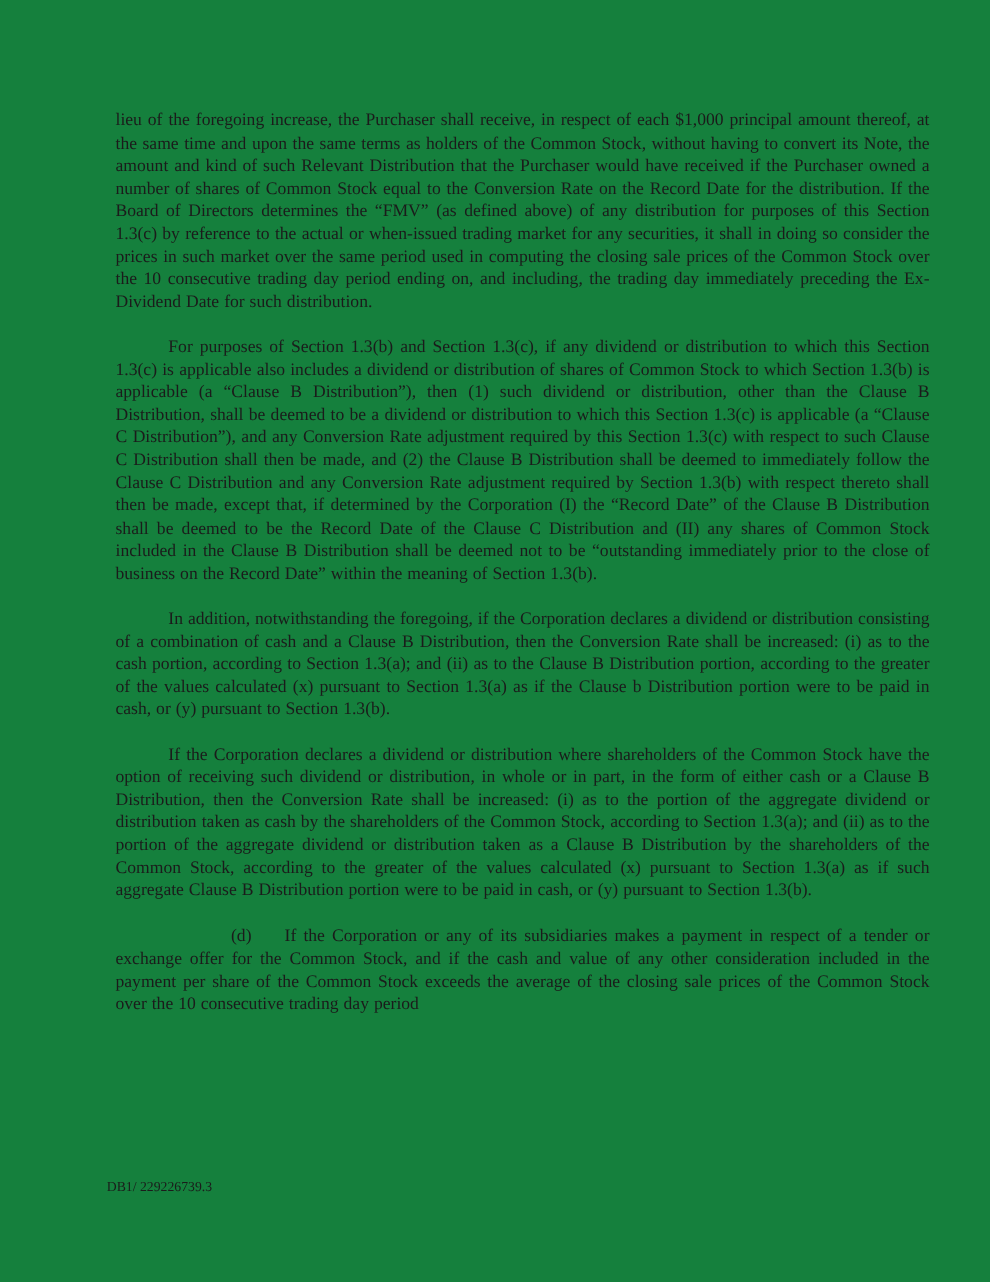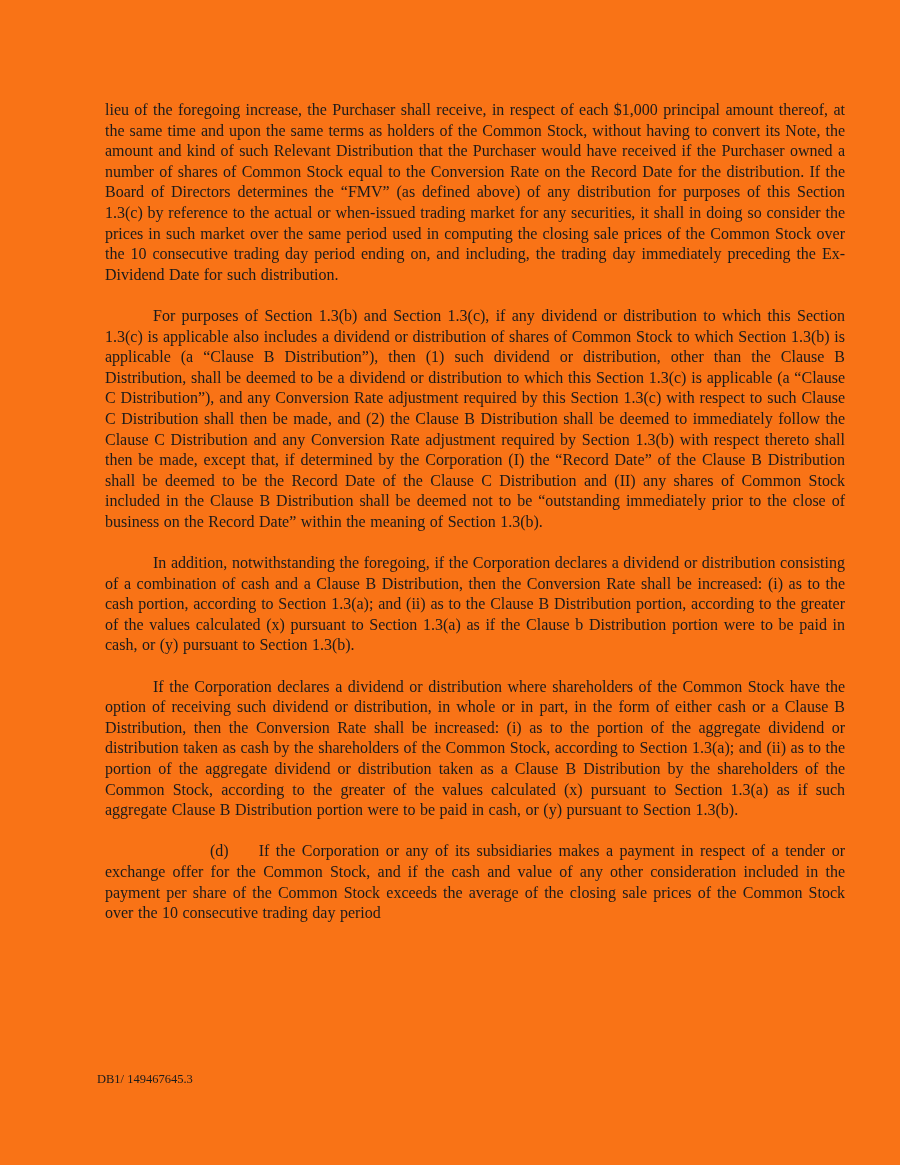--- a/index.html
+++ b/index.html
@@ -13,21 +13,21 @@
     font-family: "Liberation Serif", "DejaVu Serif", serif;
     color: #1b1b1b;
     -webkit-font-smoothing: antialiased;
   }
   .page {
     position: relative;
     width: 900px;
     height: 1165px;
     box-sizing: border-box;
     padding: 100px 55px 0 105px;
-    background: #f97316;
+    background: #15803d;
     overflow: hidden;
   }
   .para {
     font-size: 16px;
     line-height: 20.6px;
     text-align: justify;
     margin: 0 0 20.6px 0;
     word-spacing: 0.5px;
   }
   .para.indent {
@@ -59,15 +59,15 @@
   <p class="para"><span>lieu of the foregoing increase, the Purchaser shall receive, in respect of each $1,000 principal amount thereof, at the same time and upon the same terms as holders of the Common Stock, without having to convert its Note, the amount and kind of such Relevant Distribution that the Purchaser would have received if the Purchaser owned a number of shares of Common Stock equal to the Conversion Rate on the Record Date for the distribution. If the Board of Directors determines the “FMV” (as defined above) of any distribution for purposes of this Section 1.3(c) by reference to the actual or when-issued trading market for any securities, it shall in doing so consider the prices in such market over the same period used in computing the closing sale prices of the Common Stock over the 10 consecutive trading day period ending on, and including, the trading day immediately preceding the Ex-Dividend Date for such distribution.</span></p>
 
   <p class="para indent"><span>For purposes of Section 1.3(b) and Section 1.3(c), if any dividend or distribution to which this Section 1.3(c) is applicable also includes a dividend or distribution of shares of Common Stock to which Section 1.3(b) is applicable (a “</span><span class="underline">Clause B Distribution</span><span>”), then (1) such dividend or distribution, other than the Clause B Distribution, shall be deemed to be a dividend or distribution to which this Section 1.3(c) is applicable (a “</span><span class="underline">Clause C Distribution</span><span>”), and any Conversion Rate adjustment required by this Section 1.3(c) with respect to such Clause C Distribution shall then be made, and (2) the Clause B Distribution shall be deemed to immediately follow the Clause C Distribution and any Conversion Rate adjustment required by Section 1.3(b) with respect thereto shall then be made, except that, if determined by the Corporation (I) the “Record Date” of the Clause B Distribution shall be deemed to be the Record Date of the Clause C Distribution and (II) any shares of Common Stock included in the Clause B Distribution shall be deemed not to be “outstanding immediately prior to the close of business on the Record Date” within the meaning of Section 1.3(b).</span></p>
 
   <p class="para indent"><span>In addition, notwithstanding the foregoing, if the Corporation declares a dividend or distribution consisting of a combination of cash and a Clause B Distribution, then the Conversion Rate shall be increased: (i) as to the cash portion, according to Section 1.3(a); and (ii) as to the Clause B Distribution portion, according to the greater of the values calculated (x) pursuant to Section 1.3(a) as if the Clause b Distribution portion were to be paid in cash, or (y) pursuant to Section 1.3(b).</span></p>
 
   <p class="para indent"><span>If the Corporation declares a dividend or distribution where shareholders of the Common Stock have the option of receiving such dividend or distribution, in whole or in part, in the form of either cash or a Clause B Distribution, then the Conversion Rate shall be increased: (i) as to the portion of the aggregate dividend or distribution taken as cash by the shareholders of the Common Stock, according to Section 1.3(a); and (ii) as to the portion of the aggregate dividend or distribution taken as a Clause B Distribution by the shareholders of the Common Stock, according to the greater of the values calculated (x) pursuant to Section 1.3(a) as if such aggregate Clause B Distribution portion were to be paid in cash, or (y) pursuant to Section 1.3(b).</span></p>
 
   <p class="para para-d"><span>(d)</span><span class="d-gap"></span><span>If the Corporation or any of its subsidiaries makes a payment in respect of a tender or exchange offer for the Common Stock, and if the cash and value of any other consideration included in the payment per share of the Common Stock exceeds the average of the closing sale prices of the Common Stock over the 10 consecutive trading day period</span></p>
 
-  <div class="footer">DB1/ 149467645.3</div>
+  <div class="footer">DB1/ 229226739.3</div>
 
 </div>
 
 </body></html>

